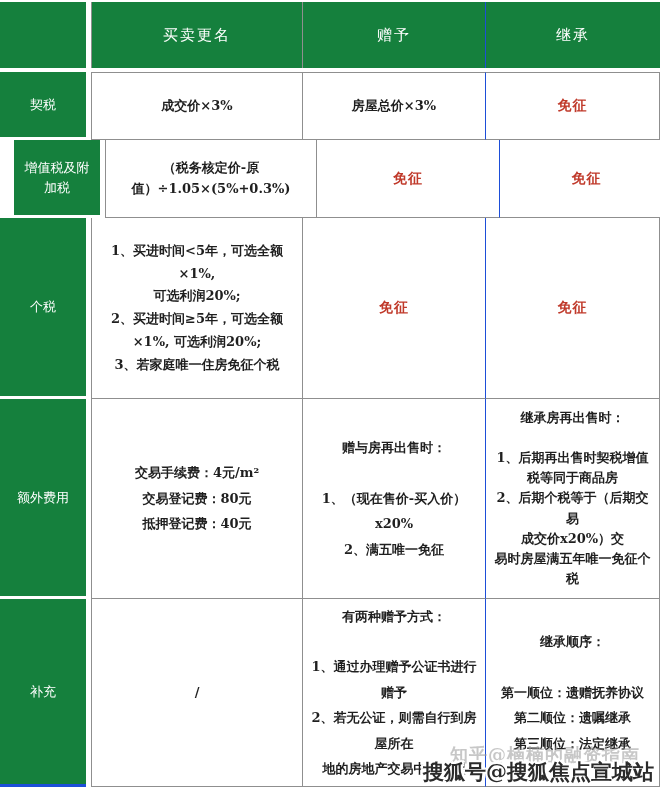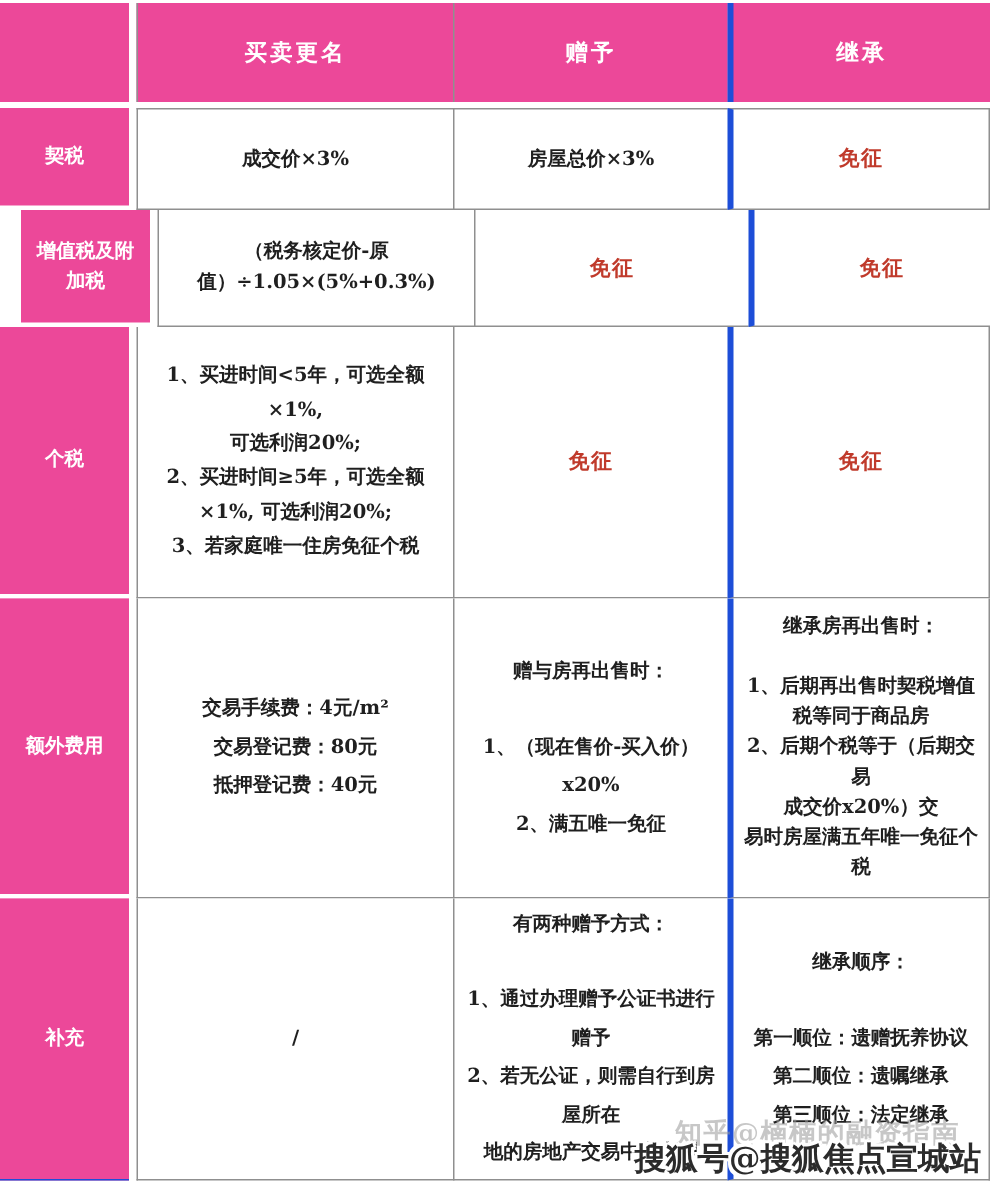--- a/index.html
+++ b/index.html
@@ -7,36 +7,36 @@
     position:relative;
     width:660px; height:789px;
     background:#ffffff;
     font-family:"DejaVu Serif","Liberation Serif",serif;
     overflow:hidden;
   }
   .tbl { position:absolute; top:2px; left:0; width:660px; }
   .trow { display:flex; width:660px; }
   .gutrow { height:4px; background:#ffffff; }
   .cell { box-sizing:border-box; display:flex; flex-direction:column; justify-content:center; align-items:center; text-align:center; }
-  .blue { background:#ec4899; color:#ffffff; font-weight:bold; }
+  .blue { background:#15803d; color:#ffffff; font-weight:normal; }
   .col-label { width:86px; }
   .gutcol { width:5px; background:#ffffff; flex:none; }
   .c1 { width:211px; }
   .c2 { width:183px; }
   .c3 { width:175px; }
   .head { font-size:15px; letter-spacing:2px; }
   .label { font-size:13px; line-height:1.5; padding:0 6px; border-bottom:3px solid #ffffff; }
   .body { background:#ffffff; color:#1f1f1f; font-weight:bold; font-size:13px;
           border-bottom:1px solid #8f8f8f; padding:2px 4px; }
   .body.c1, .head.c1 { border-left:1px solid #8f8f8f; }
   .body.c2, .head.c2 { border-left:1px solid #8f8f8f; }
-  .body.c3, .head.c3 { border-left:4px solid #1d4ed8; }
+  .body.c3, .head.c3 { border-left:1px solid #1d4ed8; }
   .body.c3 { border-right:1px solid #8f8f8f; }
   .r-first .body { border-top:1px solid #8f8f8f; }
-  .r-last .label { border-bottom:1px solid #1d4ed8; }
+  .r-last .label { border-bottom:3px solid #1d4ed8; }
   .h-header { height:66px; }
   .h-r0 { height:68px; }
   .h-r1 { height:78px;padding-left:14px; }
   .h-r2 { height:181px; }
   .h-r3 { height:200px; }
   .h-r4 { height:188px; }
   .cell-text { white-space:pre-line; }
   .lh15 { line-height:1.55; }
   .lh17 { line-height:1.75; }
   .lh19 { line-height:1.95; }

